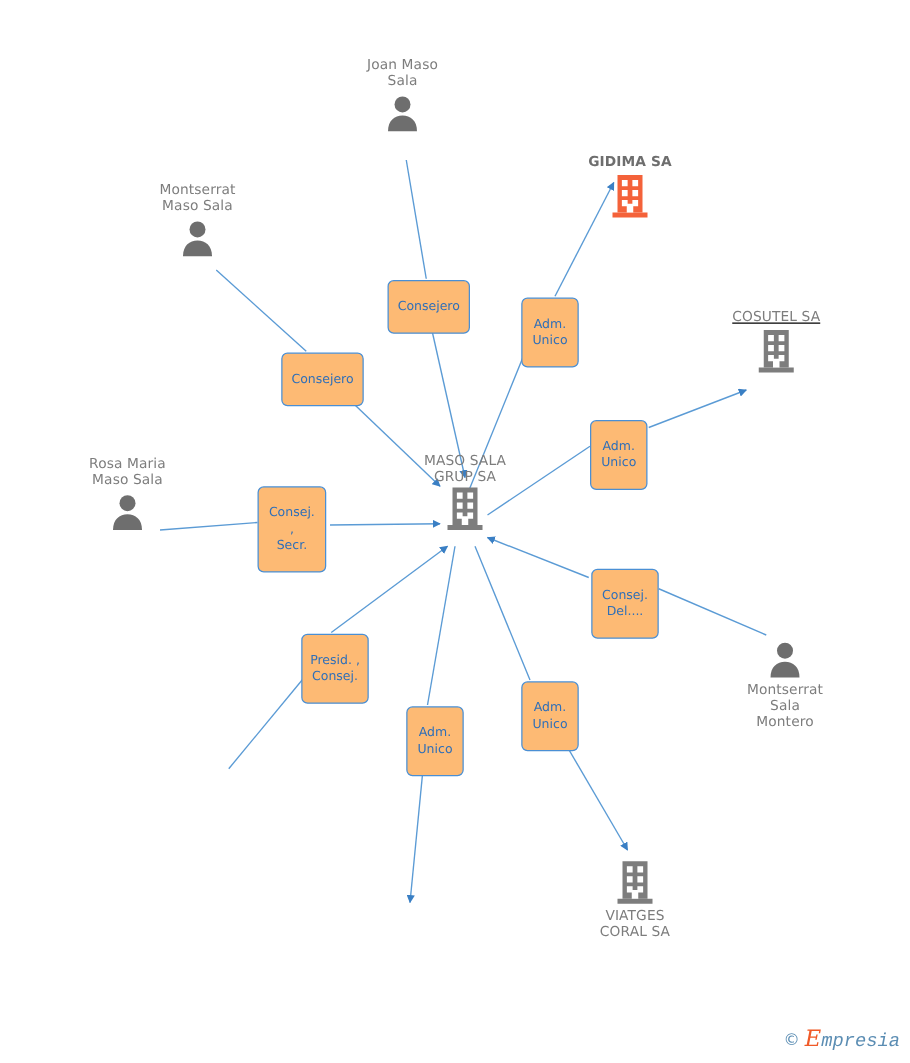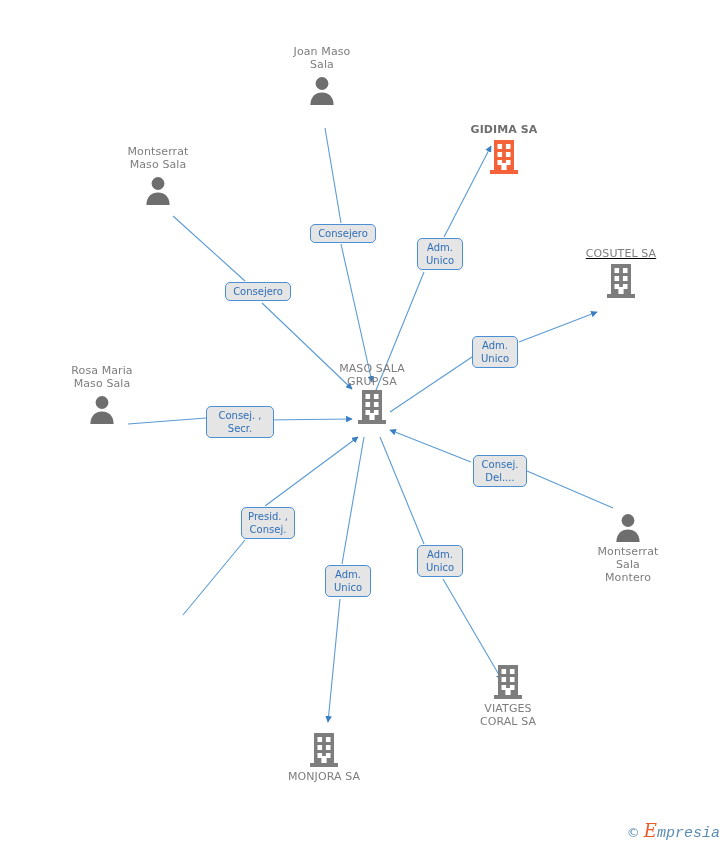--- a/index.html
+++ b/index.html
@@ -57,28 +57,28 @@
   .node.caption-below .caption { margin-top: 2px; }
 
   
   .node.center .caption { margin-bottom: 1px; }
 
   
   .rel {
     position: absolute;
     z-index: 4;
     box-sizing: border-box;
-    background: #e5e5e5;
+    background: #fdba74;
     border: 1px solid #4a8fd4;
     border-radius: 5px;
     color: #2f6fb8;
     font-size: 10px;
     line-height: 13px;
     text-align: center;
-    padding: 2px 6px;
+    padding: 14px 6px;
     white-space: pre-line;
     box-shadow: 0 0 0 0 rgba(0,0,0,0);
   }
 
   
   #watermark {
     position: absolute;
     right: 8px;
     bottom: 8px;
     z-index: 6;
@@ -240,66 +240,50 @@
         <rect x="17.9" y="5" width="4.6" height="5" fill="#ffffff"></rect>
         <rect x="9.5" y="13" width="4.6" height="5" fill="#ffffff"></rect>
         <rect x="17.9" y="13" width="4.6" height="5" fill="#ffffff"></rect>
         <rect x="9.5" y="21" width="4.6" height="5" fill="#ffffff"></rect>
         <rect x="17.9" y="21" width="4.6" height="5" fill="#ffffff"></rect>
         <rect x="13.4" y="24" width="5.2" height="7" fill="#ffffff"></rect>
       </svg>
     </span>
   </div>
 
-  <div class="node caption-below" style="left:508px; top:664px;">
+  <div class="node caption-below" style="left:508px; top:688px;">
     <span class="glyph">
       <svg width="32" height="36" viewBox="0 0 32 36" xmlns="http://www.w3.org/2000/svg">
         <rect x="6" y="1" width="20" height="30" fill="#7d7d7d"></rect>
         <rect x="2" y="31" width="28" height="4" fill="#7d7d7d"></rect>
         <rect x="9.5" y="5" width="4.6" height="5" fill="#ffffff"></rect>
         <rect x="17.9" y="5" width="4.6" height="5" fill="#ffffff"></rect>
         <rect x="9.5" y="13" width="4.6" height="5" fill="#ffffff"></rect>
         <rect x="17.9" y="13" width="4.6" height="5" fill="#ffffff"></rect>
         <rect x="9.5" y="21" width="4.6" height="5" fill="#ffffff"></rect>
         <rect x="17.9" y="21" width="4.6" height="5" fill="#ffffff"></rect>
         <rect x="13.4" y="24" width="5.2" height="7" fill="#ffffff"></rect>
       </svg>
     </span>
     <span class="caption">VIATGES
 CORAL SA</span>
   </div>
 
-  <div class="node caption-below" style="left:324px; top:732px;">
-    <span class="glyph">
-      <svg width="32" height="36" viewBox="0 0 32 36" xmlns="http://www.w3.org/2000/svg">
-        <rect x="6" y="1" width="20" height="30" fill="#7d7d7d"></rect>
-        <rect x="2" y="31" width="28" height="4" fill="#7d7d7d"></rect>
-        <rect x="9.5" y="5" width="4.6" height="5" fill="#ffffff"></rect>
-        <rect x="17.9" y="5" width="4.6" height="5" fill="#ffffff"></rect>
-        <rect x="9.5" y="13" width="4.6" height="5" fill="#ffffff"></rect>
-        <rect x="17.9" y="13" width="4.6" height="5" fill="#ffffff"></rect>
-        <rect x="9.5" y="21" width="4.6" height="5" fill="#ffffff"></rect>
-        <rect x="17.9" y="21" width="4.6" height="5" fill="#ffffff"></rect>
-        <rect x="13.4" y="24" width="5.2" height="7" fill="#ffffff"></rect>
-      </svg>
-    </span>
-    <span class="caption">MONJORA SA</span>
-  </div>
 
   <div class="rel" style="left:310px; top:224px; width:66px;">Consejero</div>
 
   <div class="rel" style="left:225px; top:282px; width:66px;">Consejero</div>
 
   <div class="rel" style="left:417px; top:238px; width:46px;">Adm.
 Unico</div>
 
   <div class="rel" style="left:472px; top:336px; width:46px;">Adm.
 Unico</div>
 
-  <div class="rel" style="left:206px; top:406px; width:68px;">Consej. ,
+  <div class="rel" style="left:206px; top:389px; width:55px;">Consej. ,
 Secr.</div>
 
   <div class="rel" style="left:473px; top:455px; width:54px;">Consej.
 Del....</div>
 
   <div class="rel" style="left:241px; top:507px; width:54px;">Presid. ,
 Consej.</div>
 
   <div class="rel" style="left:417px; top:545px; width:46px;">Adm.
 Unico</div>

